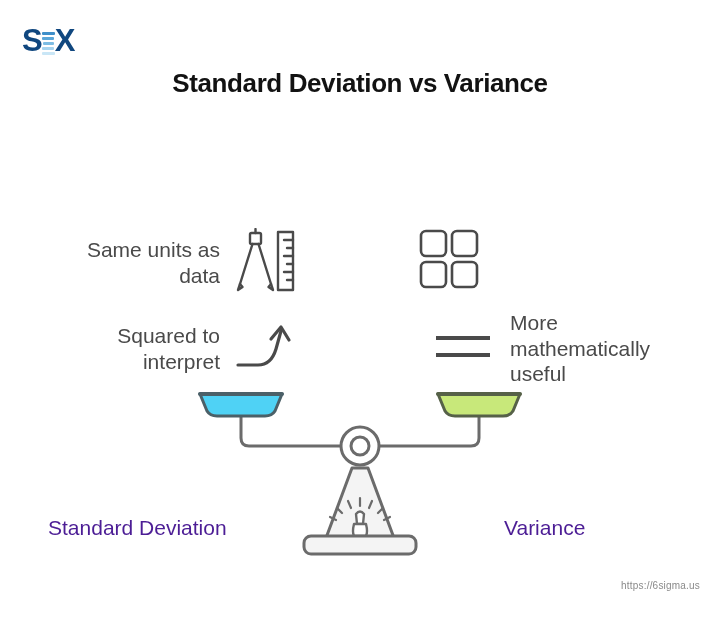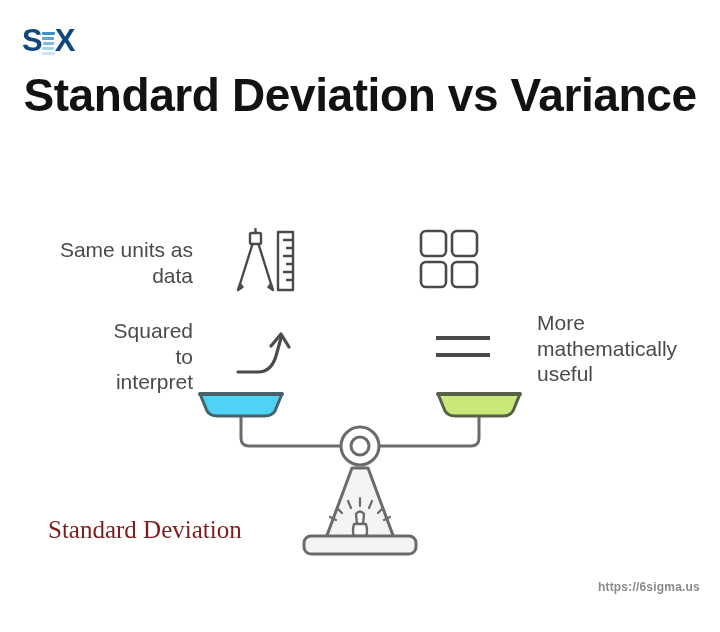--- a/index.html
+++ b/index.html
@@ -60,31 +60,30 @@
 
   
   .title {
     position: absolute;
     left: 0;
     top: 68px;
     width: 720px;
     text-align: center;
     font-family: "Liberation Sans", sans-serif;
     font-weight: bold;
-    font-size: 46px;
+    font-size: 26px;
     color: #121212;
     letter-spacing: -0.4px;
   }
 
   
   .feature {
     position: absolute;
     display: flex;
     align-items: center;
-    gap: 27px;
   }
   .feature-text {
     font-size: 21px;
     color: #4a4a4a;
     line-height: 1.22;
     white-space: pre-line;
   }
 
   .f-left-1 { left: 48px;  top: 228px; width: 248px; justify-content: flex-end; }
   .f-left-1 .feature-text { text-align: right; }
@@ -106,34 +105,33 @@
   
   .scale {
     position: absolute;
     left: 180px;
     top: 380px;
   }
 
   
   .bottom-label {
     position: absolute;
-    font-size: 25px;
-    color: #7f1d1d;
-    font-family: Liberation Serif, serif;
+    font-size: 21px;
+    color: #4c1d95;
   }
   .bl-left  { left: 48px;  top: 516px; }
   .bl-right { left: 504px; top: 516px; }
 
   
   .watermark {
     position: absolute;
     right: 20px;
     top: 580px;
-    font-size: 12px;
-    font-weight: bold;
+    font-size: 10px;
+    font-weight: normal;
     color: #8a8a8a;
     letter-spacing: 0.2px;
   }
 </style>
 </head>
 <body>
 
 <div class="canvas">
 
   <div class="logo">
@@ -251,16 +249,17 @@
       <path d="M174 144 H186 Q188 152 186 156 H174 Q172 152 174 144 Z" fill="#ffffff" stroke="#6b6b6b" stroke-width="2.4" stroke-linejoin="round"></path>
 
       <rect x="124" y="156" width="112" height="18" rx="7" fill="#f4f4f4" stroke="#6b6b6b" stroke-width="3"></rect>
 
       <circle cx="180" cy="66" r="19" fill="#ffffff" stroke="#6b6b6b" stroke-width="3"></circle>
       <circle cx="180" cy="66" r="9" fill="#ffffff" stroke="#6b6b6b" stroke-width="3"></circle>
     </svg>
   </div>
 
   <div class="bottom-label bl-left">Standard Deviation</div>
+  <div class="bottom-label bl-right">Variance</div>
 
   <div class="watermark">https://6sigma.us</div>
 
 </div>
 
 </body></html>

